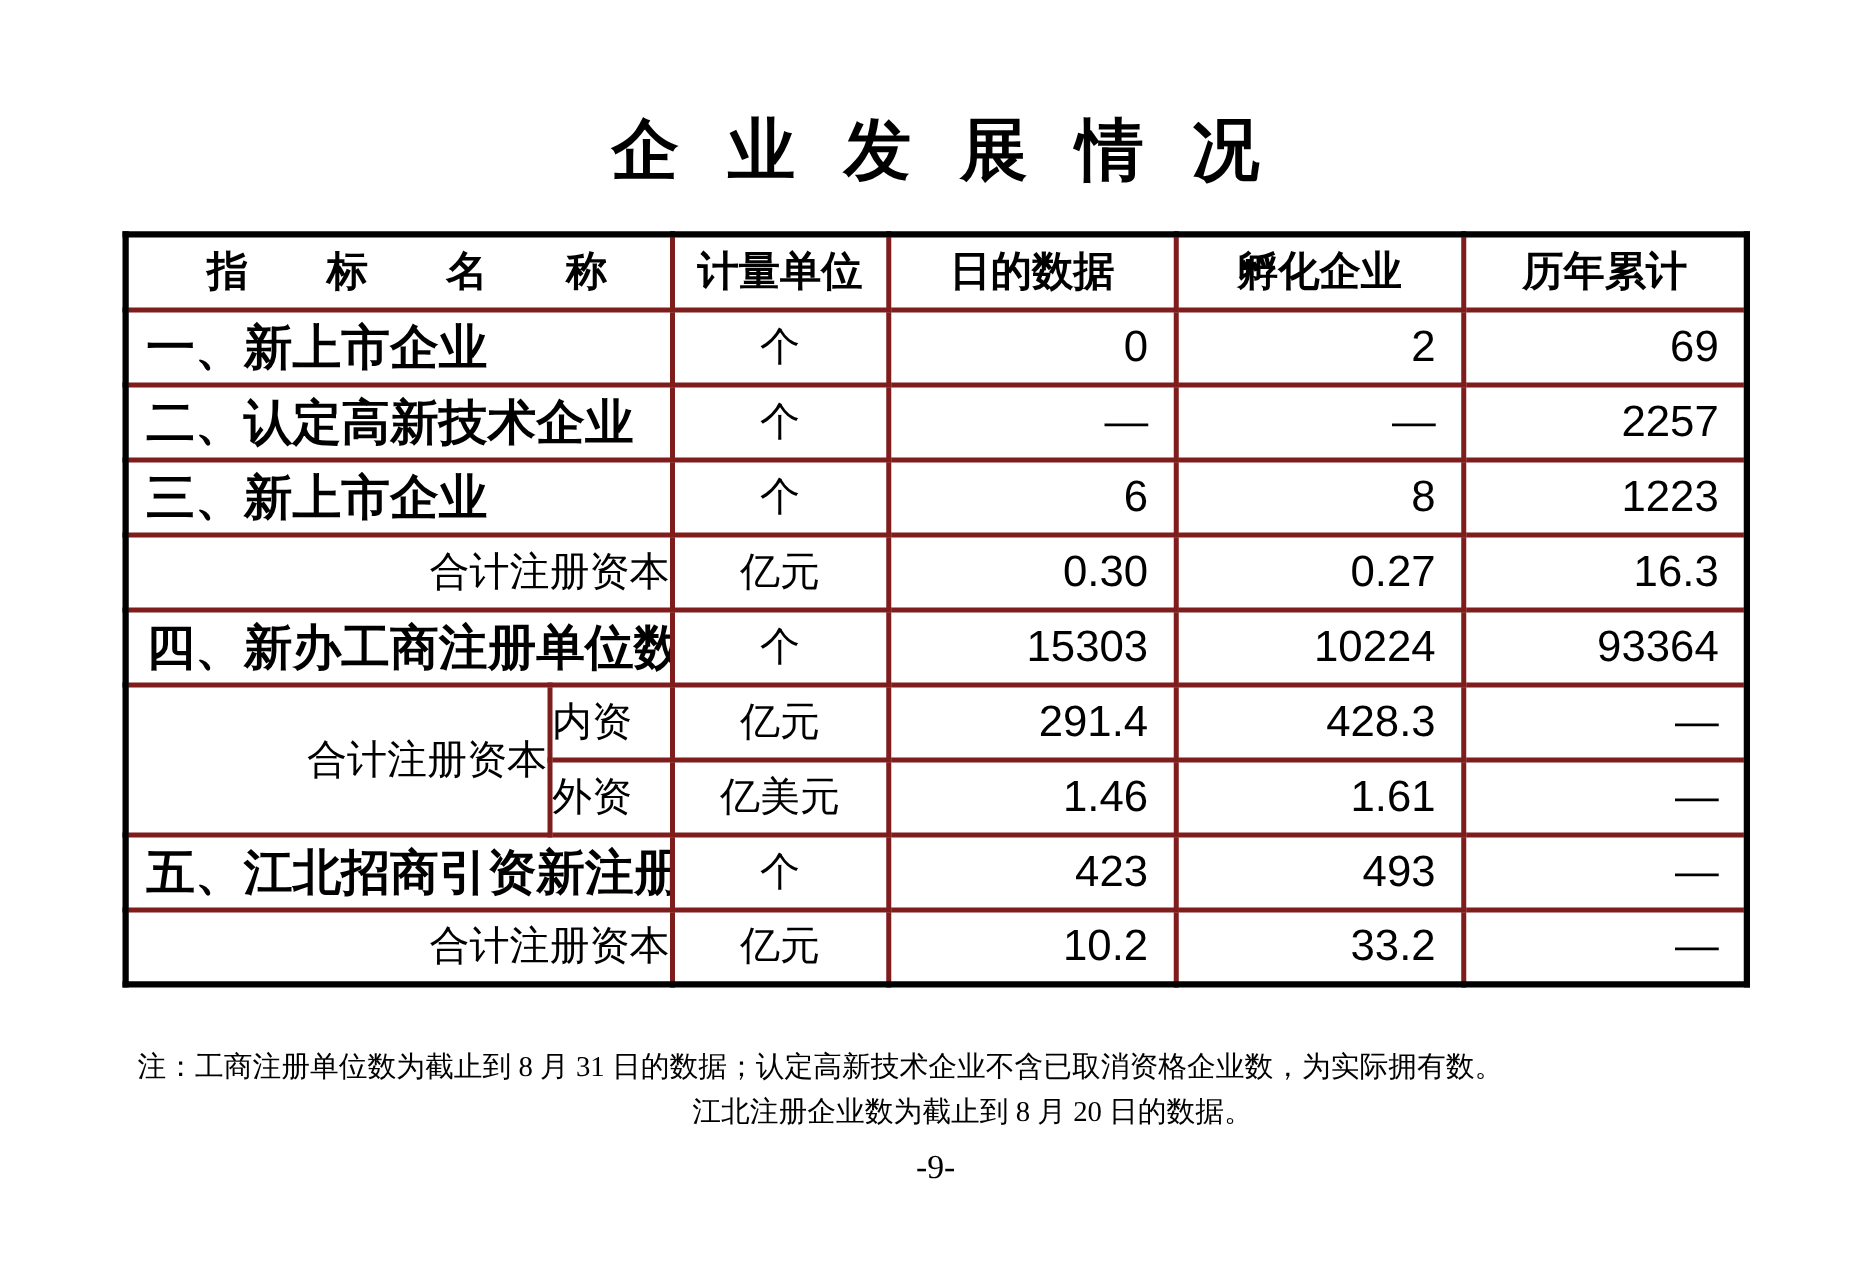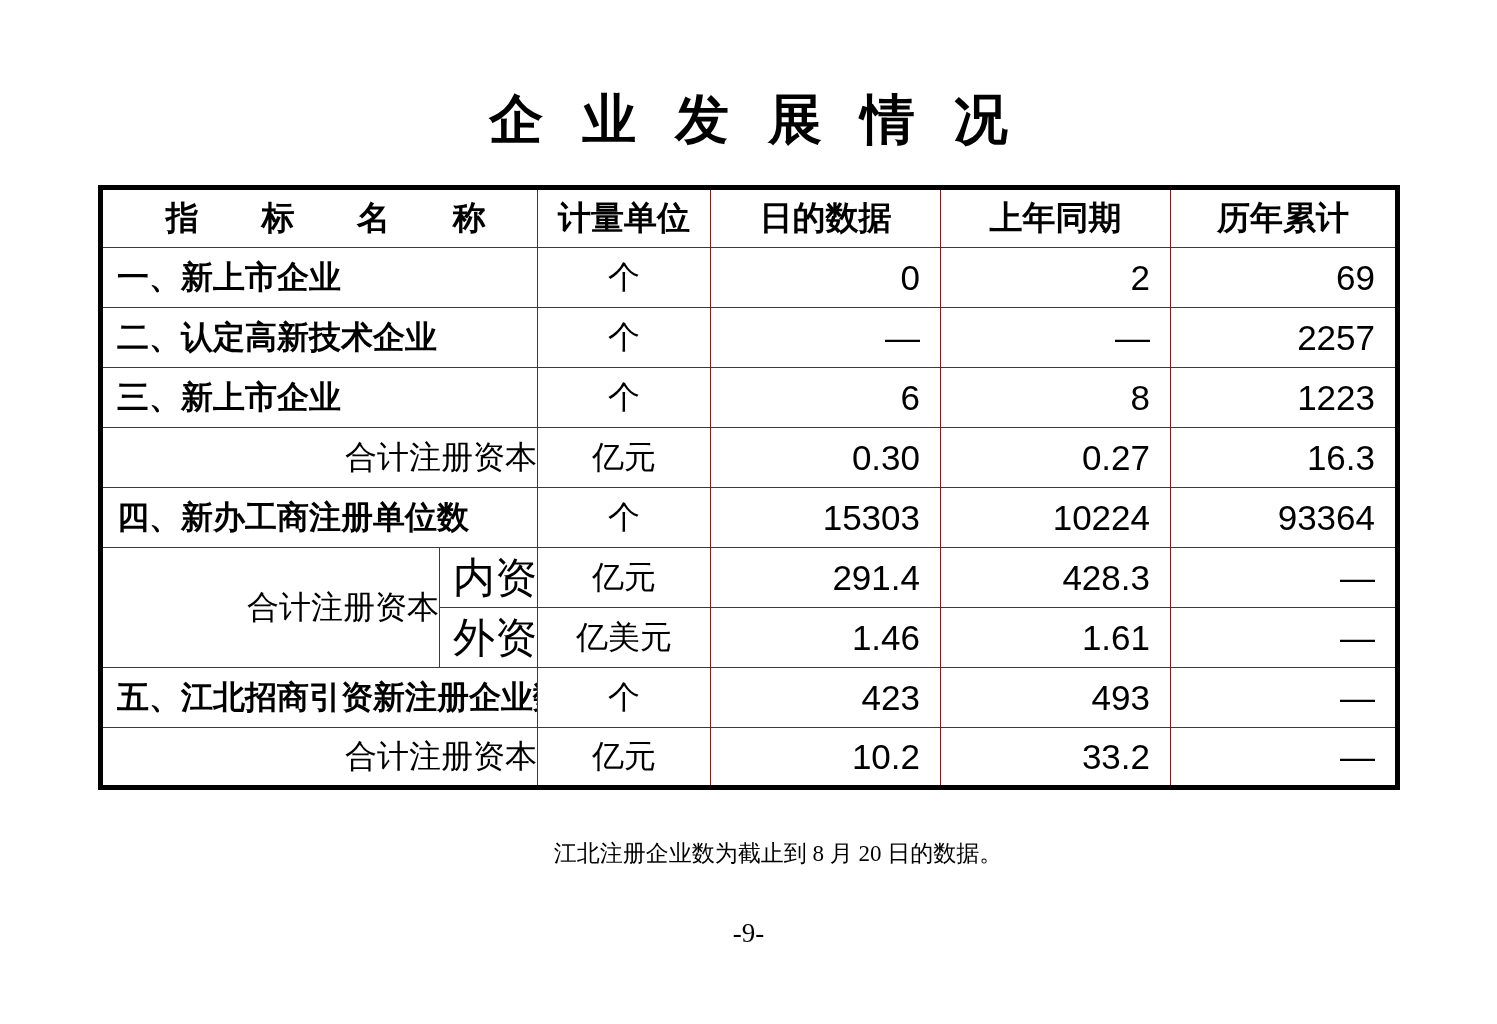--- a/index.html
+++ b/index.html
@@ -37,53 +37,53 @@
   table.stats-table {
     position: absolute;
     left: 98px;
     top: 185px;
     width: 1297px;
     border-collapse: collapse;
     table-layout: fixed;
     border: 5px solid #000000;
   }
   .stats-table th, .stats-table td {
-    border: 1px solid #7f1d1d;
+    border: 4px solid #7f1d1d;
     padding: 0;
     vertical-align: middle;
     overflow: hidden;
   }
   .stats-table tr { height: 60px; }
   th.hdr {
     font-size: 33px;
     font-weight: bold;
     text-align: center;
     white-space: nowrap;
   }
   th.hdr-indicator {
     letter-spacing: 1.9em;
     padding-left: 1.9em;
   }
   td.row-name {
-    font-size: 32px;
+    font-size: 39px;
     font-weight: bold;
     text-align: left;
     padding-left: 14px;
     white-space: nowrap;
   }
   td.row-subname {
     font-size: 32px;
     font-weight: normal;
     text-align: right;
     white-space: nowrap;
   }
   td.cell-sub {
-    font-size: 42px;
-    font-weight: normal;
-    text-align: right;
+    font-size: 32px;
+    font-weight: normal;
+    text-align: left;
     white-space: nowrap;
   }
   td.cell-unit {
     font-size: 32px;
     font-weight: normal;
     text-align: center;
     white-space: nowrap;
   }
   td.cell-num {
     font-family: "Liberation Sans", "DejaVu Sans", sans-serif;
@@ -128,21 +128,21 @@
       <col style="width:173px">
       <col style="width:230px">
       <col style="width:230px">
       <col style="width:227px">
     </colgroup>
     <tbody>
       <tr>
         <th class="hdr hdr-indicator" colspan="2">指标名称</th>
         <th class="hdr">计量单位</th>
         <th class="hdr">日的数据</th>
-        <th class="hdr">上年同期</th>
+        <th class="hdr">孵化企业</th>
         <th class="hdr">历年累计</th>
       </tr>
 
       <tr>
         <td class="row-name" colspan="2">一、新上市企业</td>
         <td class="cell-unit">个</td>
         <td class="cell-num">0</td>
         <td class="cell-num">2</td>
         <td class="cell-num">69</td>
       </tr>
@@ -208,18 +208,19 @@
         <td class="row-subname" colspan="2">合计注册资本</td>
         <td class="cell-unit">亿元</td>
         <td class="cell-num">10.2</td>
         <td class="cell-num">33.2</td>
         <td class="cell-num">—</td>
       </tr>
     </tbody>
   </table>
 
   <div class="footnote">
+    <div class="line1"><span>注：</span><span>工商注册单位数为截止到 8 月 31 日的数据；认定高新技术企业不含已取消资格企业数，为实际拥有数。</span></div>
     <div class="line2">江北注册企业数为截止到 8 月 20 日的数据。</div>
   </div>
 
   <div class="page-number">-9-</div>
 
 </div>
 
 </body></html>

